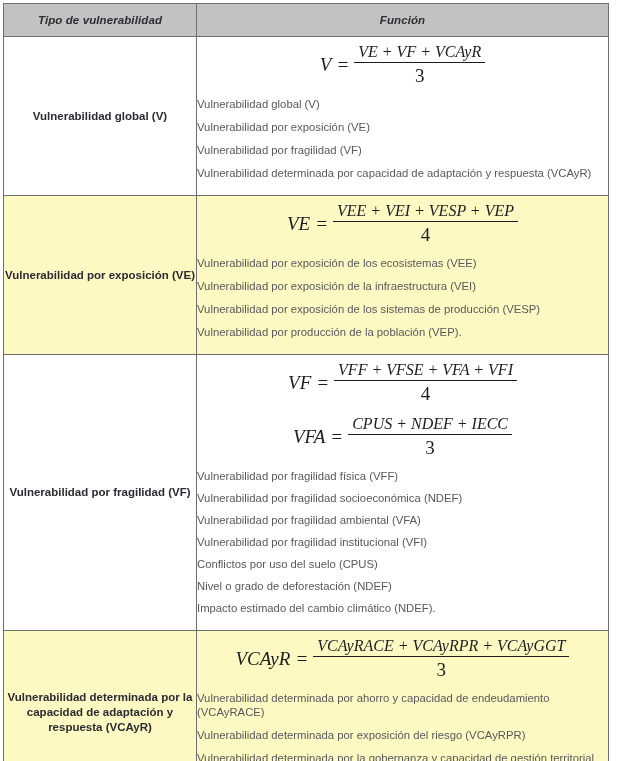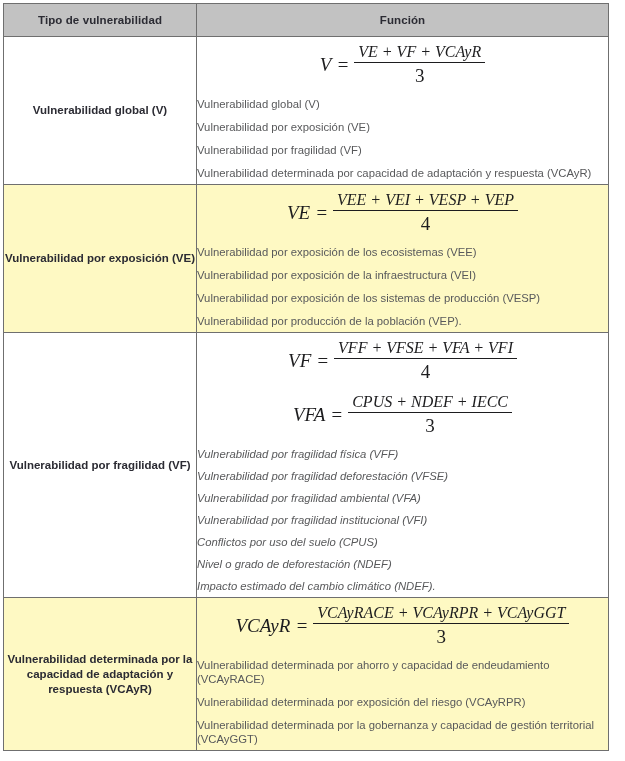--- a/index.html
+++ b/index.html
@@ -32,20 +32,21 @@
   col.col-type { width: 193px; }
   col.col-func { width: 412px; }
 
   thead th {
     background: #c2c2c2;
     color: #2b2b33;
     font-size: 11.5px;
     font-weight: bold;
     height: 32px;
     letter-spacing: .1px;
+    font-style: italic;
   }
 
   tr.row-white > td { background: #ffffff; }
   tr.row-gray > td  { background: #fef9c3; }
 
   td.type-cell {
     text-align: center;
     font-size: 11.5px;
     font-weight: bold;
     color: #2b2b33;
@@ -102,22 +103,22 @@
     padding: 0;
     list-style: none;
   }
   .desc-list li {
     font-family: "Liberation Sans", sans-serif;
     font-size: 11.3px;
     color: #58595b;
     line-height: 14px;
     margin: 0 0 9px 0;
   }
-  .desc-list li:last-child { margin-bottom: 4px; }
-  .tight li { margin-bottom: 8px; font-style: italic; }
+  .desc-list li:last-child { margin-bottom: 15px; }
+  .tight li { margin-bottom: 8px; }
 </style>
 </head>
 <body>
 
 <div id="table-wrap">
   <table class="vuln-table">
     <colgroup>
       <col class="col-type">
       <col class="col-func">
     </colgroup>
@@ -187,21 +188,21 @@
             <span class="lhs">VFA</span>
             <span class="eq">=</span>
             <span class="frac">
               <span class="num">CPUS + NDEF + IECC</span>
               <span class="bar"></span>
               <span class="den">3</span>
             </span>
           </div>
           <ul class="desc-list tight">
             <li>Vulnerabilidad por fragilidad física (VFF)</li>
-            <li>Vulnerabilidad por fragilidad deforestación (VFSE)</li>
+            <li>Vulnerabilidad por fragilidad socioeconómica (NDEF)</li>
             <li>Vulnerabilidad por fragilidad ambiental (VFA)</li>
             <li>Vulnerabilidad por fragilidad institucional (VFI)</li>
             <li>Conflictos por uso del suelo (CPUS)</li>
             <li>Nivel o grado de deforestación (NDEF)</li>
             <li>Impacto estimado del cambio climático (NDEF).</li>
           </ul>
         </td>
       </tr>
 
       <tr class="row-gray">

